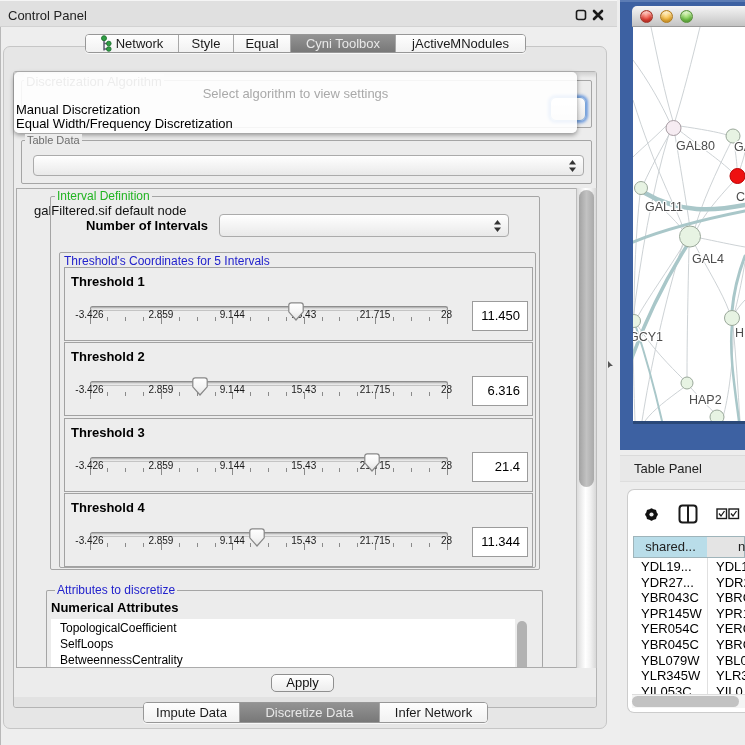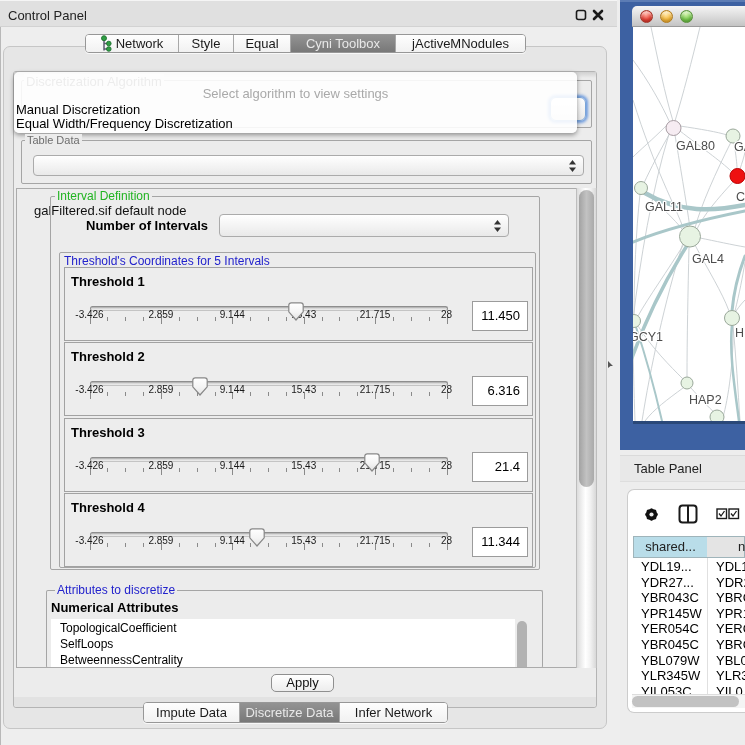--- a/index.html
+++ b/index.html
@@ -347,21 +347,21 @@
   <div class="abs" id="vscroll">
       <div id="vthumb"></div>
     </div>
 
   <div class="abs" id="apply">Apply</div>
 
   <div class="abs" style="left:14px;top:697px;width:582px;height:10px;background:#e2e2e2;border-radius:0 0 3px 3px"></div>
 
   <div class="seg" id="bottabs">
     <div class="s" style="width:96px">Impute Data</div>
-    <div class="s dark" style="width:100px">Discretize Data</div>
+    <div class="s dark" style="width:140px">Discretize Data</div>
     <div class="s" style="width:107px">Infer Network</div>
   </div>
 
   <svg class="abs" style="left:607px;top:360px" width="7" height="9" viewBox="0 0 7 9">
     <path d="M1 8 L1 1 L6 6 L3.5 6 Z" fill="#555"></path>
   </svg>
 
   <div class="abs" id="nwin"></div>
   <div class="abs" id="ntitle"></div>
   <div class="abs light" style="left:640px;border:1px solid #a03428;background:radial-gradient(circle at 45% 28%,#ffb3a6,#e8453a 55%,#c02418)"></div>

